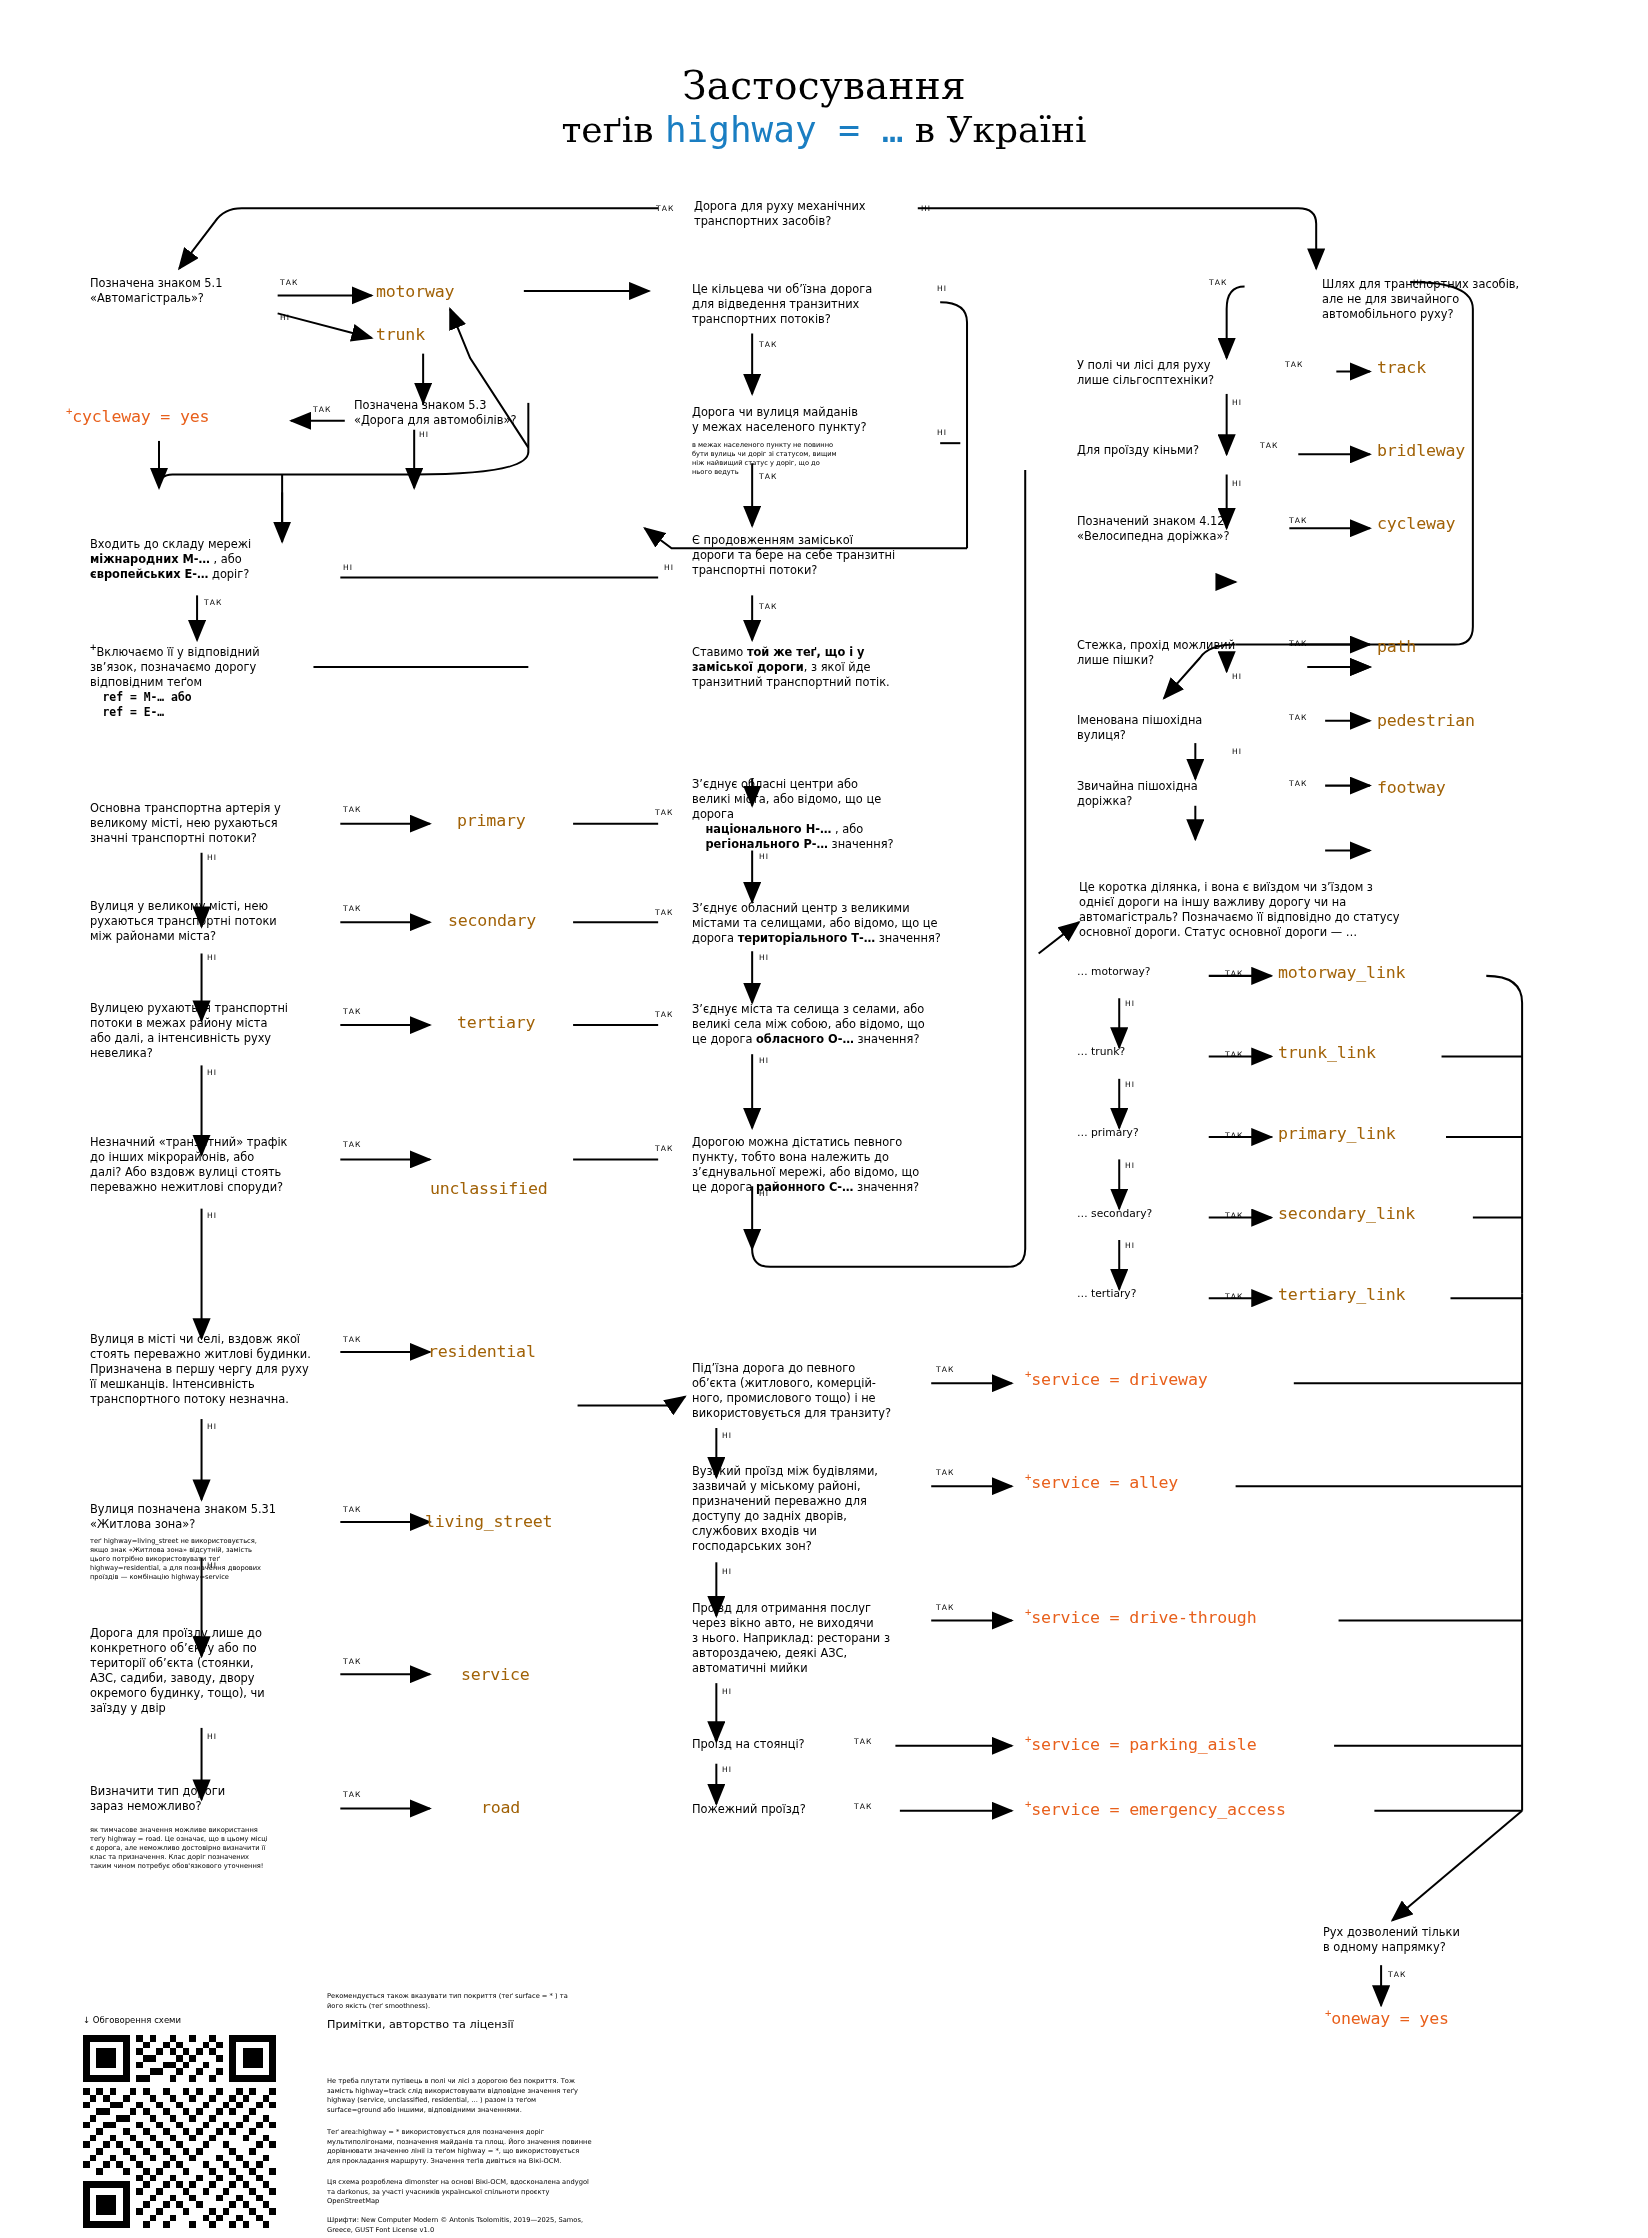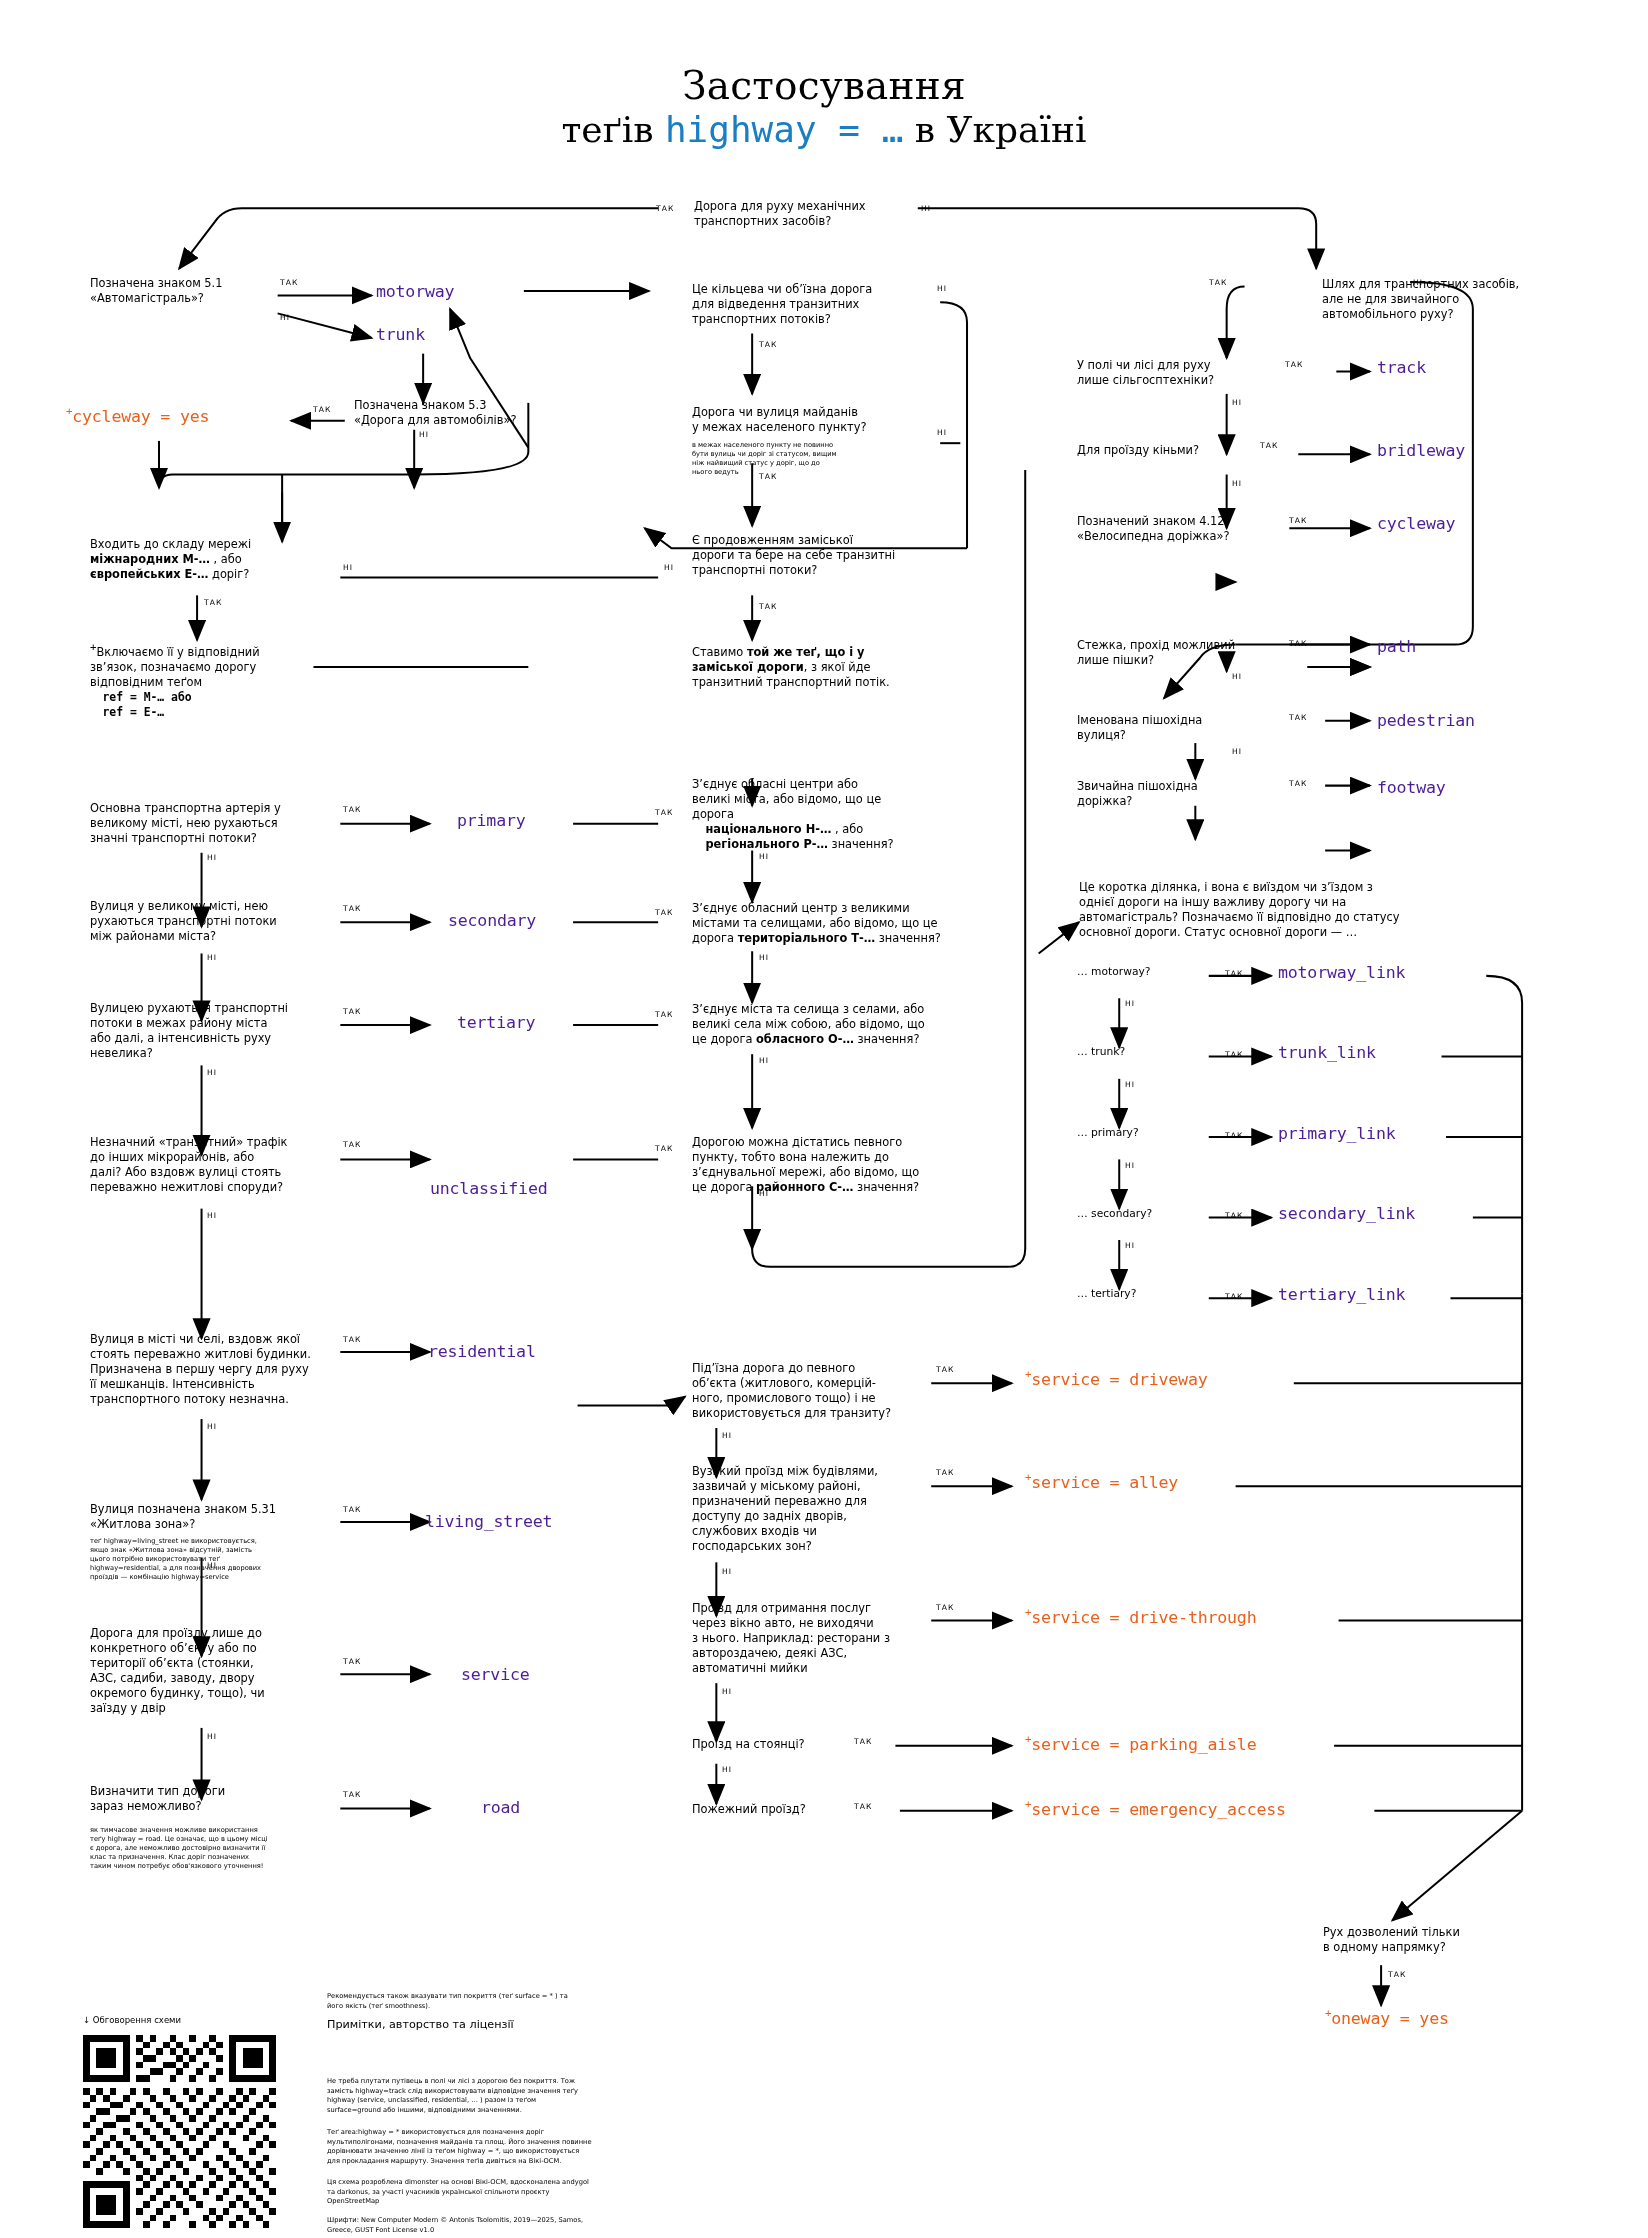--- a/index.html
+++ b/index.html
@@ -39,21 +39,21 @@
   .small{
     position:absolute;
     font-size:6.7px;
     line-height:1.33;
     white-space:pre-line;
   }
   .tag{                   
     position:absolute;
     font-family:"DejaVu Sans Mono","Liberation Mono",monospace;
     font-size:16.6px;
-    color:#4c1d95;
+    color:#a16207;
     white-space:nowrap;
     letter-spacing:-0.2px;
   }
   .tag.or{color:#e8601c;}
   .plus{
     font-family:"DejaVu Sans Mono","Liberation Mono",monospace;
     font-size:10.7px;
     vertical-align:super;
     line-height:0;
   }

